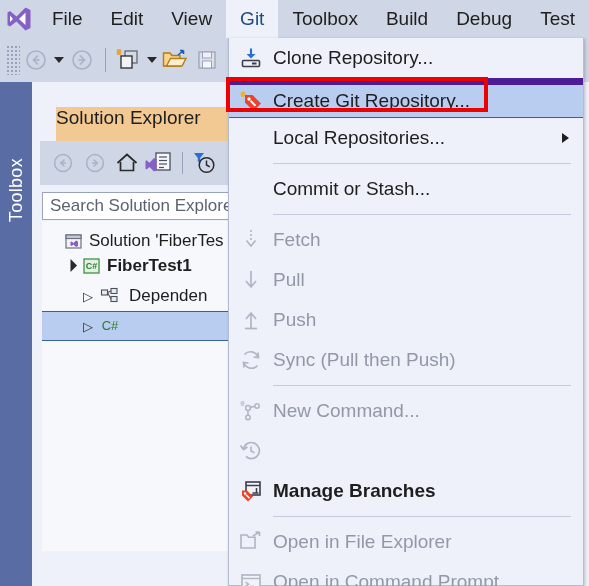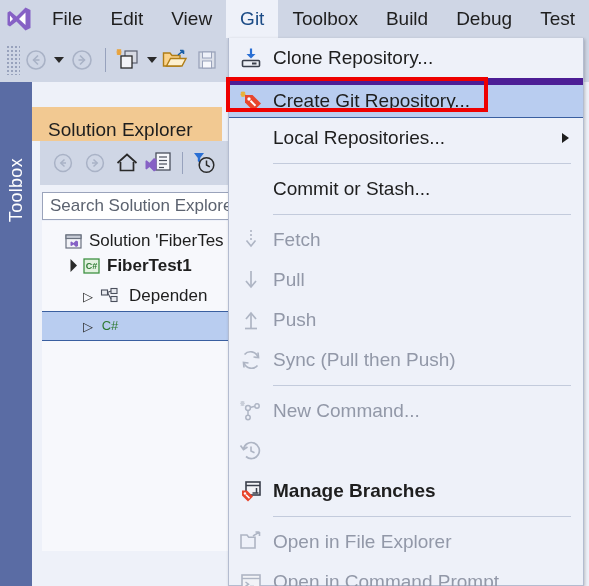--- a/index.html
+++ b/index.html
@@ -84,25 +84,25 @@
     white-space: nowrap;
   }
 
   
   .se-panel {
     position: absolute; left: 32px; top: 82px;
     width: 557px; height: 504px;
     background: #eef1f9;
   }
   .se-title {
-    position: absolute; left: 0; top: 25px;
+    position: absolute; left: 24px; top: 25px;
     width: 190px; height: 34px;
     background: #f2c992;
-    display: flex; align-items: flex-end;
-    padding-left: 16px;
+    display: flex; align-items: flex-start;
+    padding-left: 0;
     font-size: 19px; color: #1e1e1e;
     white-space: nowrap;
   }
   .se-toolbar {
     position: absolute; left: 8px; top: 59px;
     width: 190px; height: 44px;
     background: #cfd6e5;
     display: flex; align-items: center;
     padding-left: 8px;
   }

